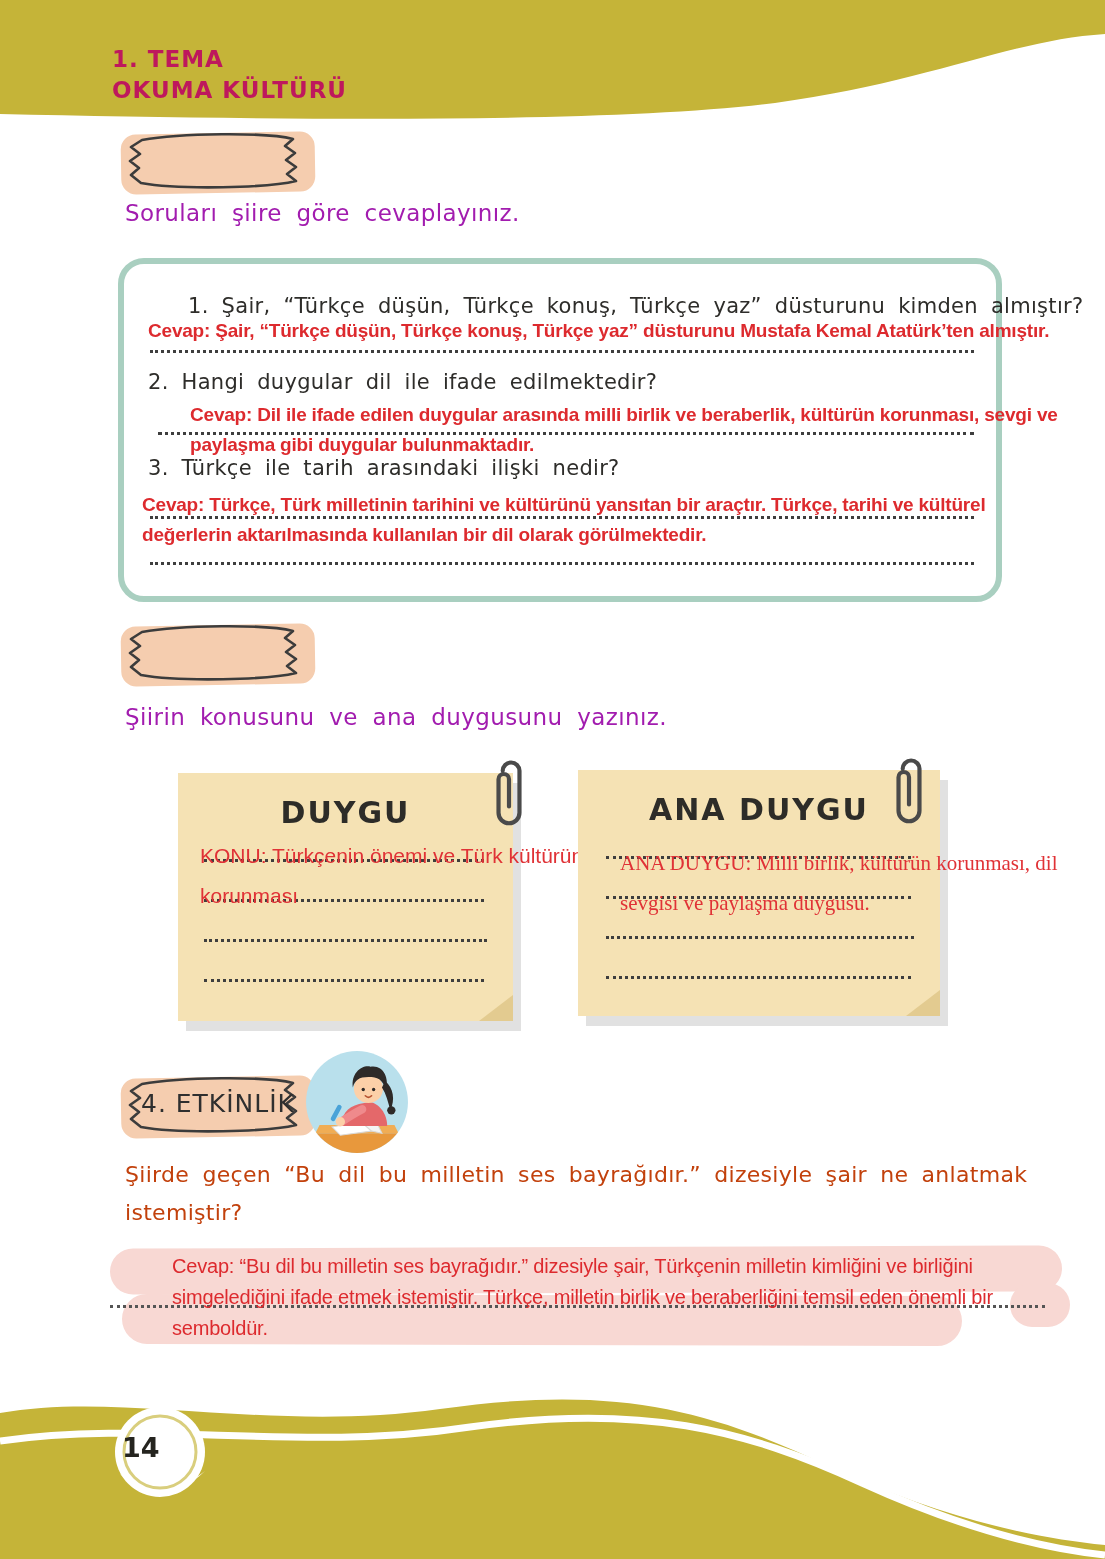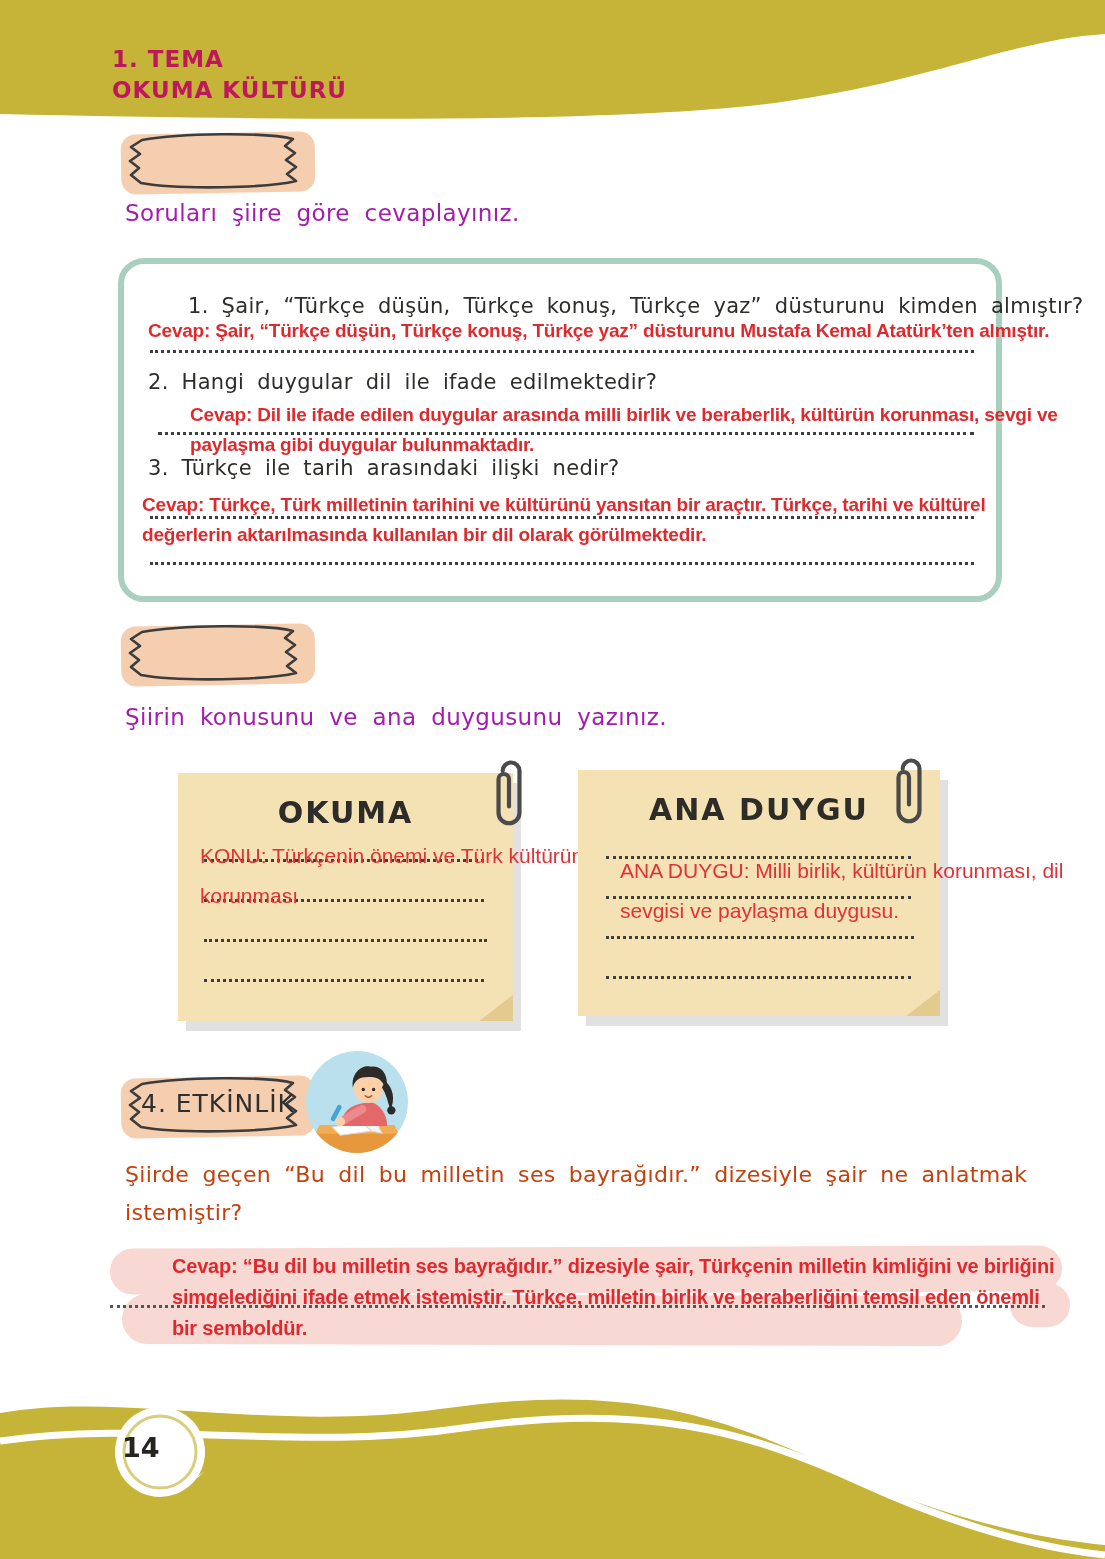--- a/index.html
+++ b/index.html
@@ -37,21 +37,21 @@
        color:#2d2c28;font-size:30px;letter-spacing:2px;font-weight:600;}
   .note-ans{position:absolute;color:#e03236;font-family:"Liberation Sans",sans-serif;
        font-size:21px;line-height:40px;}
 
   
   #q4{left:125px;top:1156px;width:920px;color:#c2410c;font-size:22px;line-height:38px;
       letter-spacing:.3px;word-spacing:6px;font-weight:500;}
   #a4block{left:110px;top:1243px;width:965px;height:110px;}
   .hl{position:absolute;background:#f8d8d3;}
   #a4text{position:absolute;left:62px;top:8px;width:890px;color:#dd2a2e;
-      font-family:"Liberation Sans",sans-serif;font-weight:700;font-size:20px;
+      font-family:"Liberation Sans",sans-serif;font-weight:400;font-size:20px;
       line-height:31px;letter-spacing:-0.2px;}
 
   
   #footer-wave{left:0;top:1379px;width:1105px;height:180px;}
   #page-num{left:122px;top:1432px;width:76px;text-align:left;color:#25241f;
       font-size:27px;font-weight:600;}
 </style>
 </head>
 <body>
 
@@ -88,39 +88,39 @@
 
 <div class="abs badge" style="left:118px;top:620px;">
   <svg width="200" height="70" viewBox="0 0 200 70">
     <rect x="3" y="5" width="194" height="60" rx="15" fill="#f5cdaf" transform="rotate(-1 100 35)"></rect>
     <path d="M24,12 L13,19 L22,26 L12,33 L21,40 L13,47 L23,55 C62,62 150,60 178,53 L169,46 L178,39 L168,32 L177,25 L167,18 L175,11 C148,4 62,5 24,12 Z" fill="none" stroke="#3c3c3c" stroke-width="2.6" stroke-linejoin="round"></path>
   </svg>
 </div>
 <div class="abs instruction" style="left:125px;top:704px;">Şiirin konusunu ve ana duygusunu yazınız.</div>
 
 <div class="abs note" style="left:178px;top:773px;width:335px;height:248px;">
-  <div class="note-title">OKUMA</div>
+  <div class="note-title">DUYGU</div>
   <div class="dots" style="left:26px;top:86px;width:280px;"></div>
   <div class="dots" style="left:26px;top:126px;width:280px;"></div>
   <div class="dots" style="left:26px;top:166px;width:283px;"></div>
   <div class="dots" style="left:26px;top:206px;width:280px;"></div>
   <div class="note-ans" style="left:22px;top:63px;width:420px;line-height:40px;">KONU: Türkçenin önemi ve Türk kültürünün korunması</div>
   <div class="fold"></div>
 </div>
 <svg class="abs" style="left:488px;top:752px;" width="42" height="88" viewBox="0 0 36 84">
   <path d="M12,18 a8,8 0 0 1 16,0 V58 a10,10 0 0 1 -20,0 V26 a5,5 0 0 1 10,0 V52" fill="none" stroke="#4a4a4a" stroke-width="4" stroke-linecap="round"></path>
 </svg>
 
 <div class="abs note" style="left:578px;top:770px;width:362px;height:246px;">
   <div class="note-title">ANA DUYGU</div>
   <div class="dots" style="left:28px;top:86px;width:305px;"></div>
   <div class="dots" style="left:28px;top:126px;width:305px;"></div>
   <div class="dots" style="left:28px;top:166px;width:308px;"></div>
   <div class="dots" style="left:28px;top:206px;width:305px;"></div>
-  <div class="note-ans" style="left:42px;top:81px;width:450px;line-height:40px;">ANA DUYGU: Milli birlik, kültürün korunması, dil sevgisi ve paylaşma duygusu.</div>
+  <div class="note-ans" style="left:42px;top:73px;width:450px;line-height:40px;font-family:Liberation Serif, serif;">ANA DUYGU: Milli birlik, kültürün korunması, dil sevgisi ve paylaşma duygusu.</div>
   <div class="fold"></div>
 </div>
 <svg class="abs" style="left:888px;top:750px;" width="42" height="88" viewBox="0 0 36 84">
   <path d="M12,18 a8,8 0 0 1 16,0 V58 a10,10 0 0 1 -20,0 V26 a5,5 0 0 1 10,0 V52" fill="none" stroke="#4a4a4a" stroke-width="4" stroke-linecap="round"></path>
 </svg>
 
 <div class="abs badge" style="left:118px;top:1072px;">
   <svg width="200" height="70" viewBox="0 0 200 70">
     <rect x="3" y="5" width="194" height="60" rx="15" fill="#f5cdaf" transform="rotate(-1 100 35)"></rect>
     <path d="M24,12 L13,19 L22,26 L12,33 L21,40 L13,47 L23,55 C62,62 150,60 178,53 L169,46 L178,39 L168,32 L177,25 L167,18 L175,11 C148,4 62,5 24,12 Z" fill="none" stroke="#3c3c3c" stroke-width="2.6" stroke-linejoin="round"></path>

